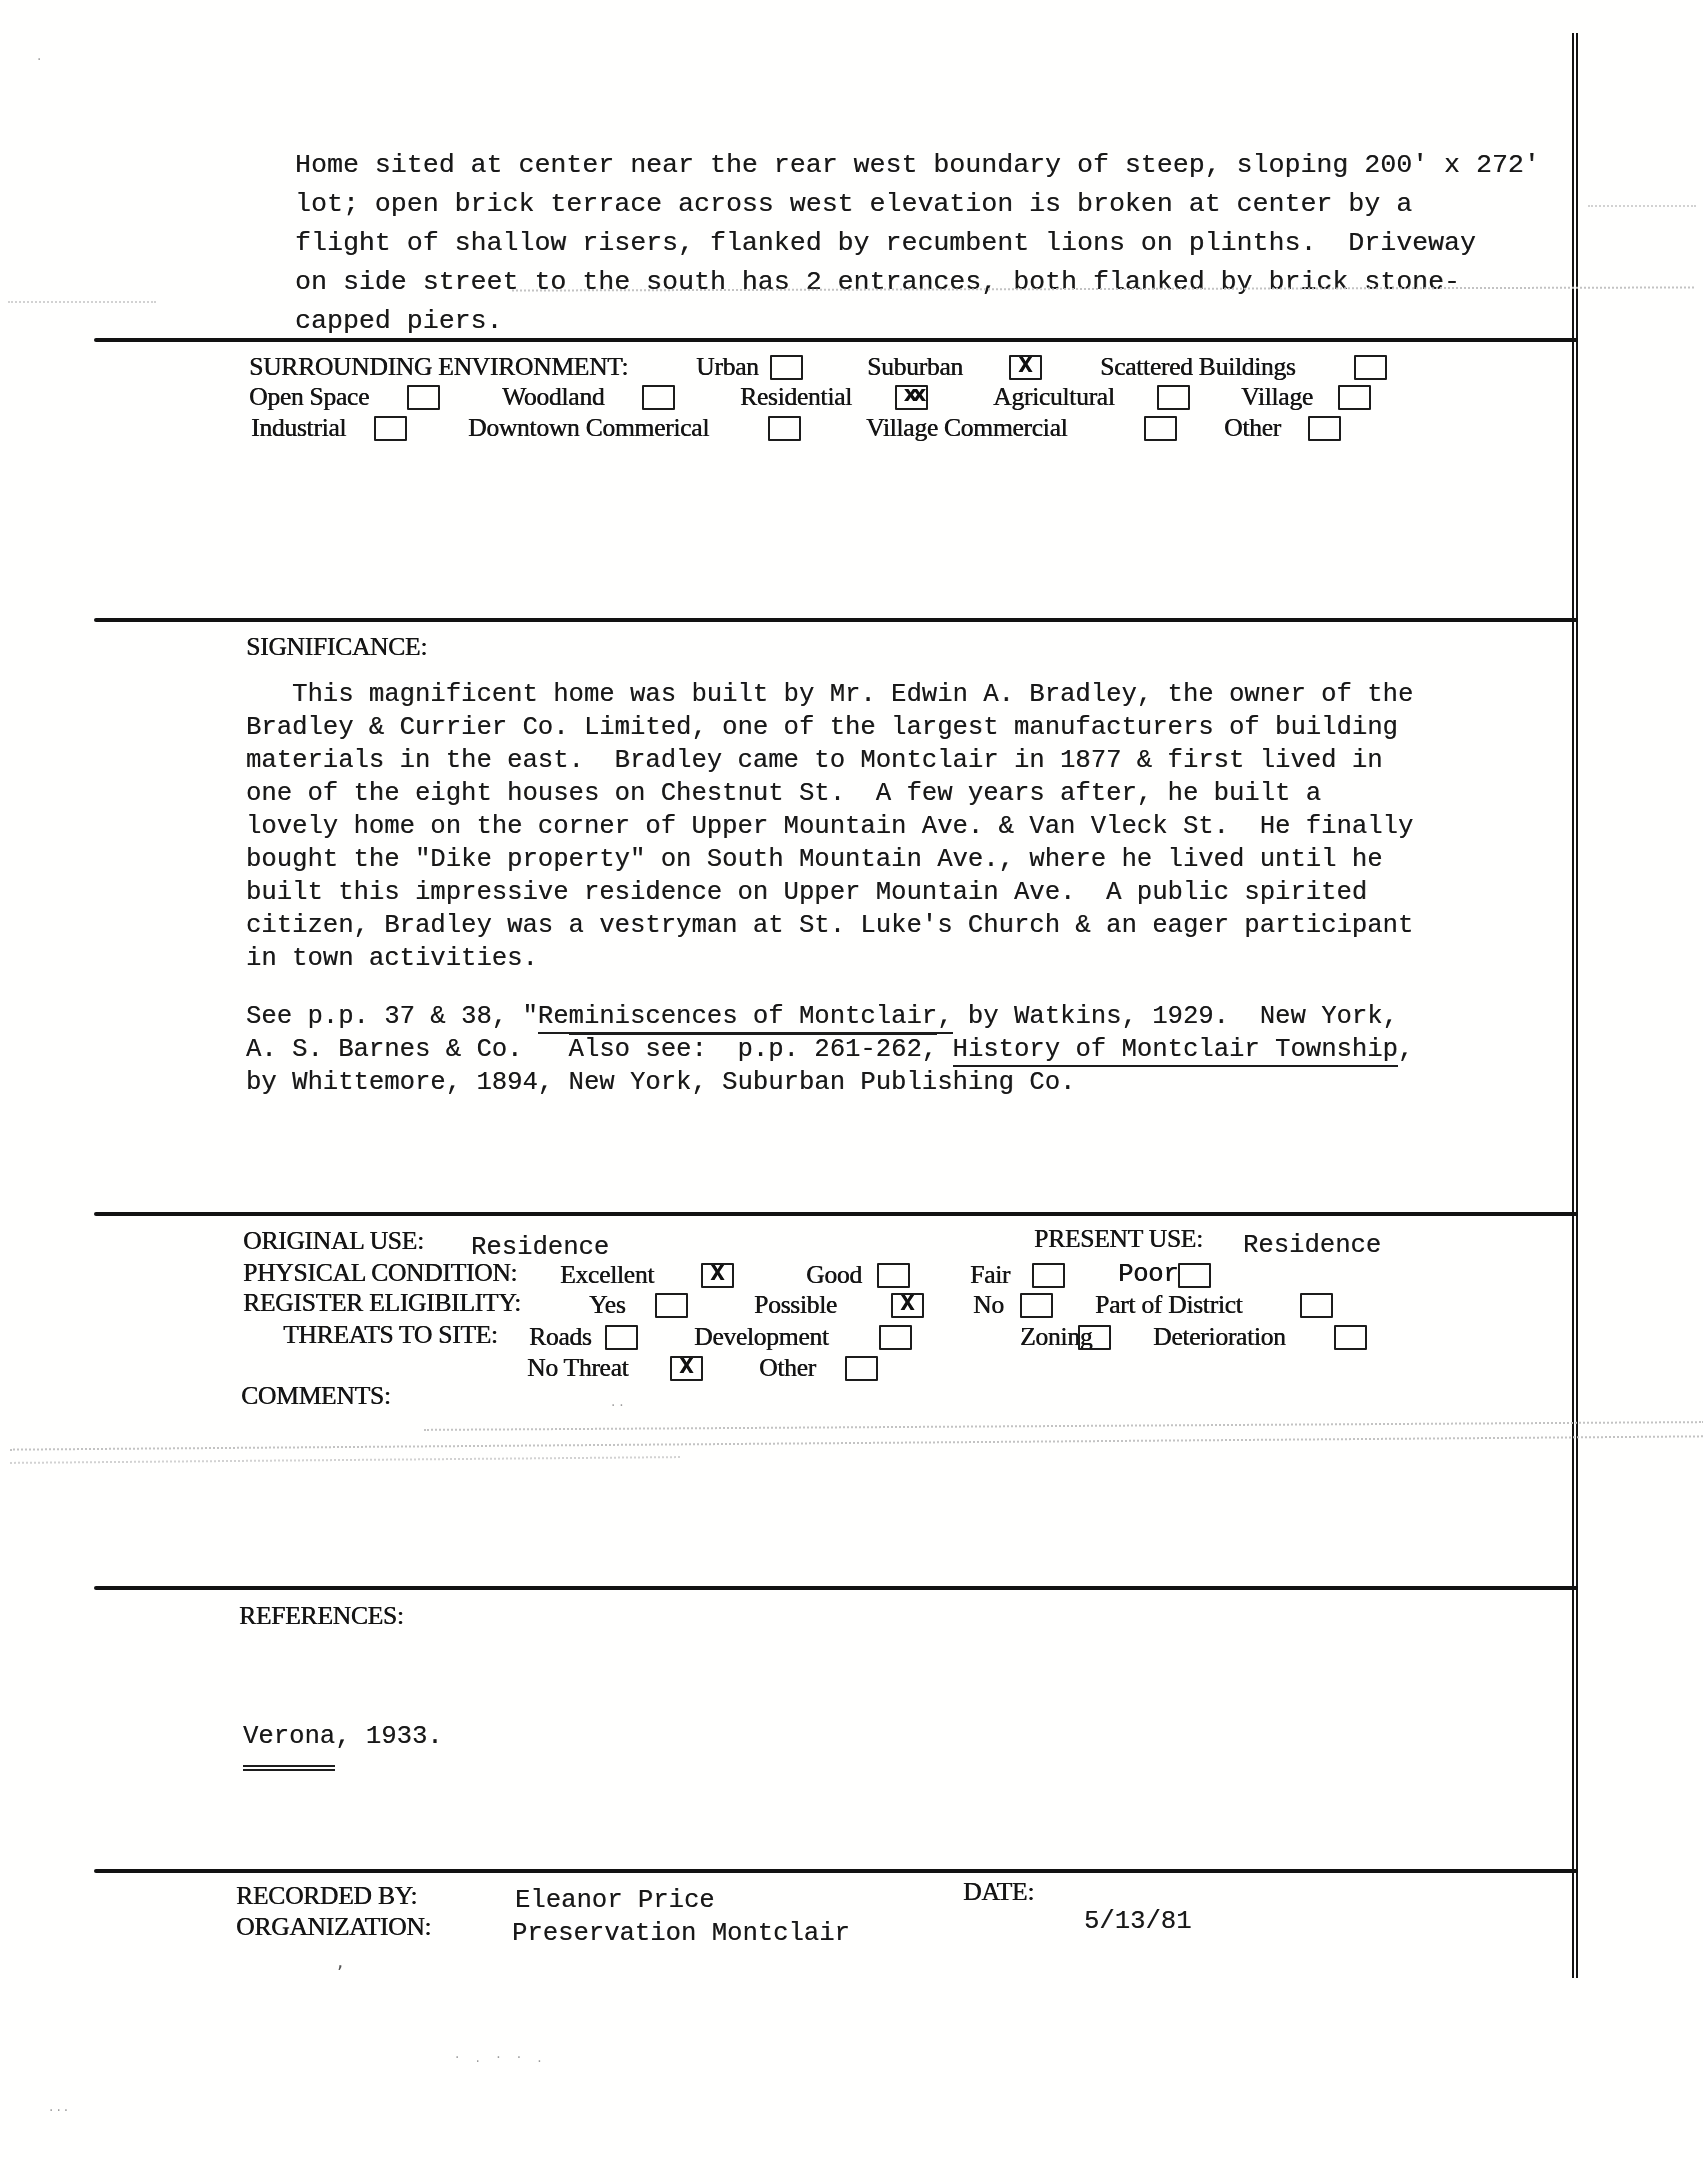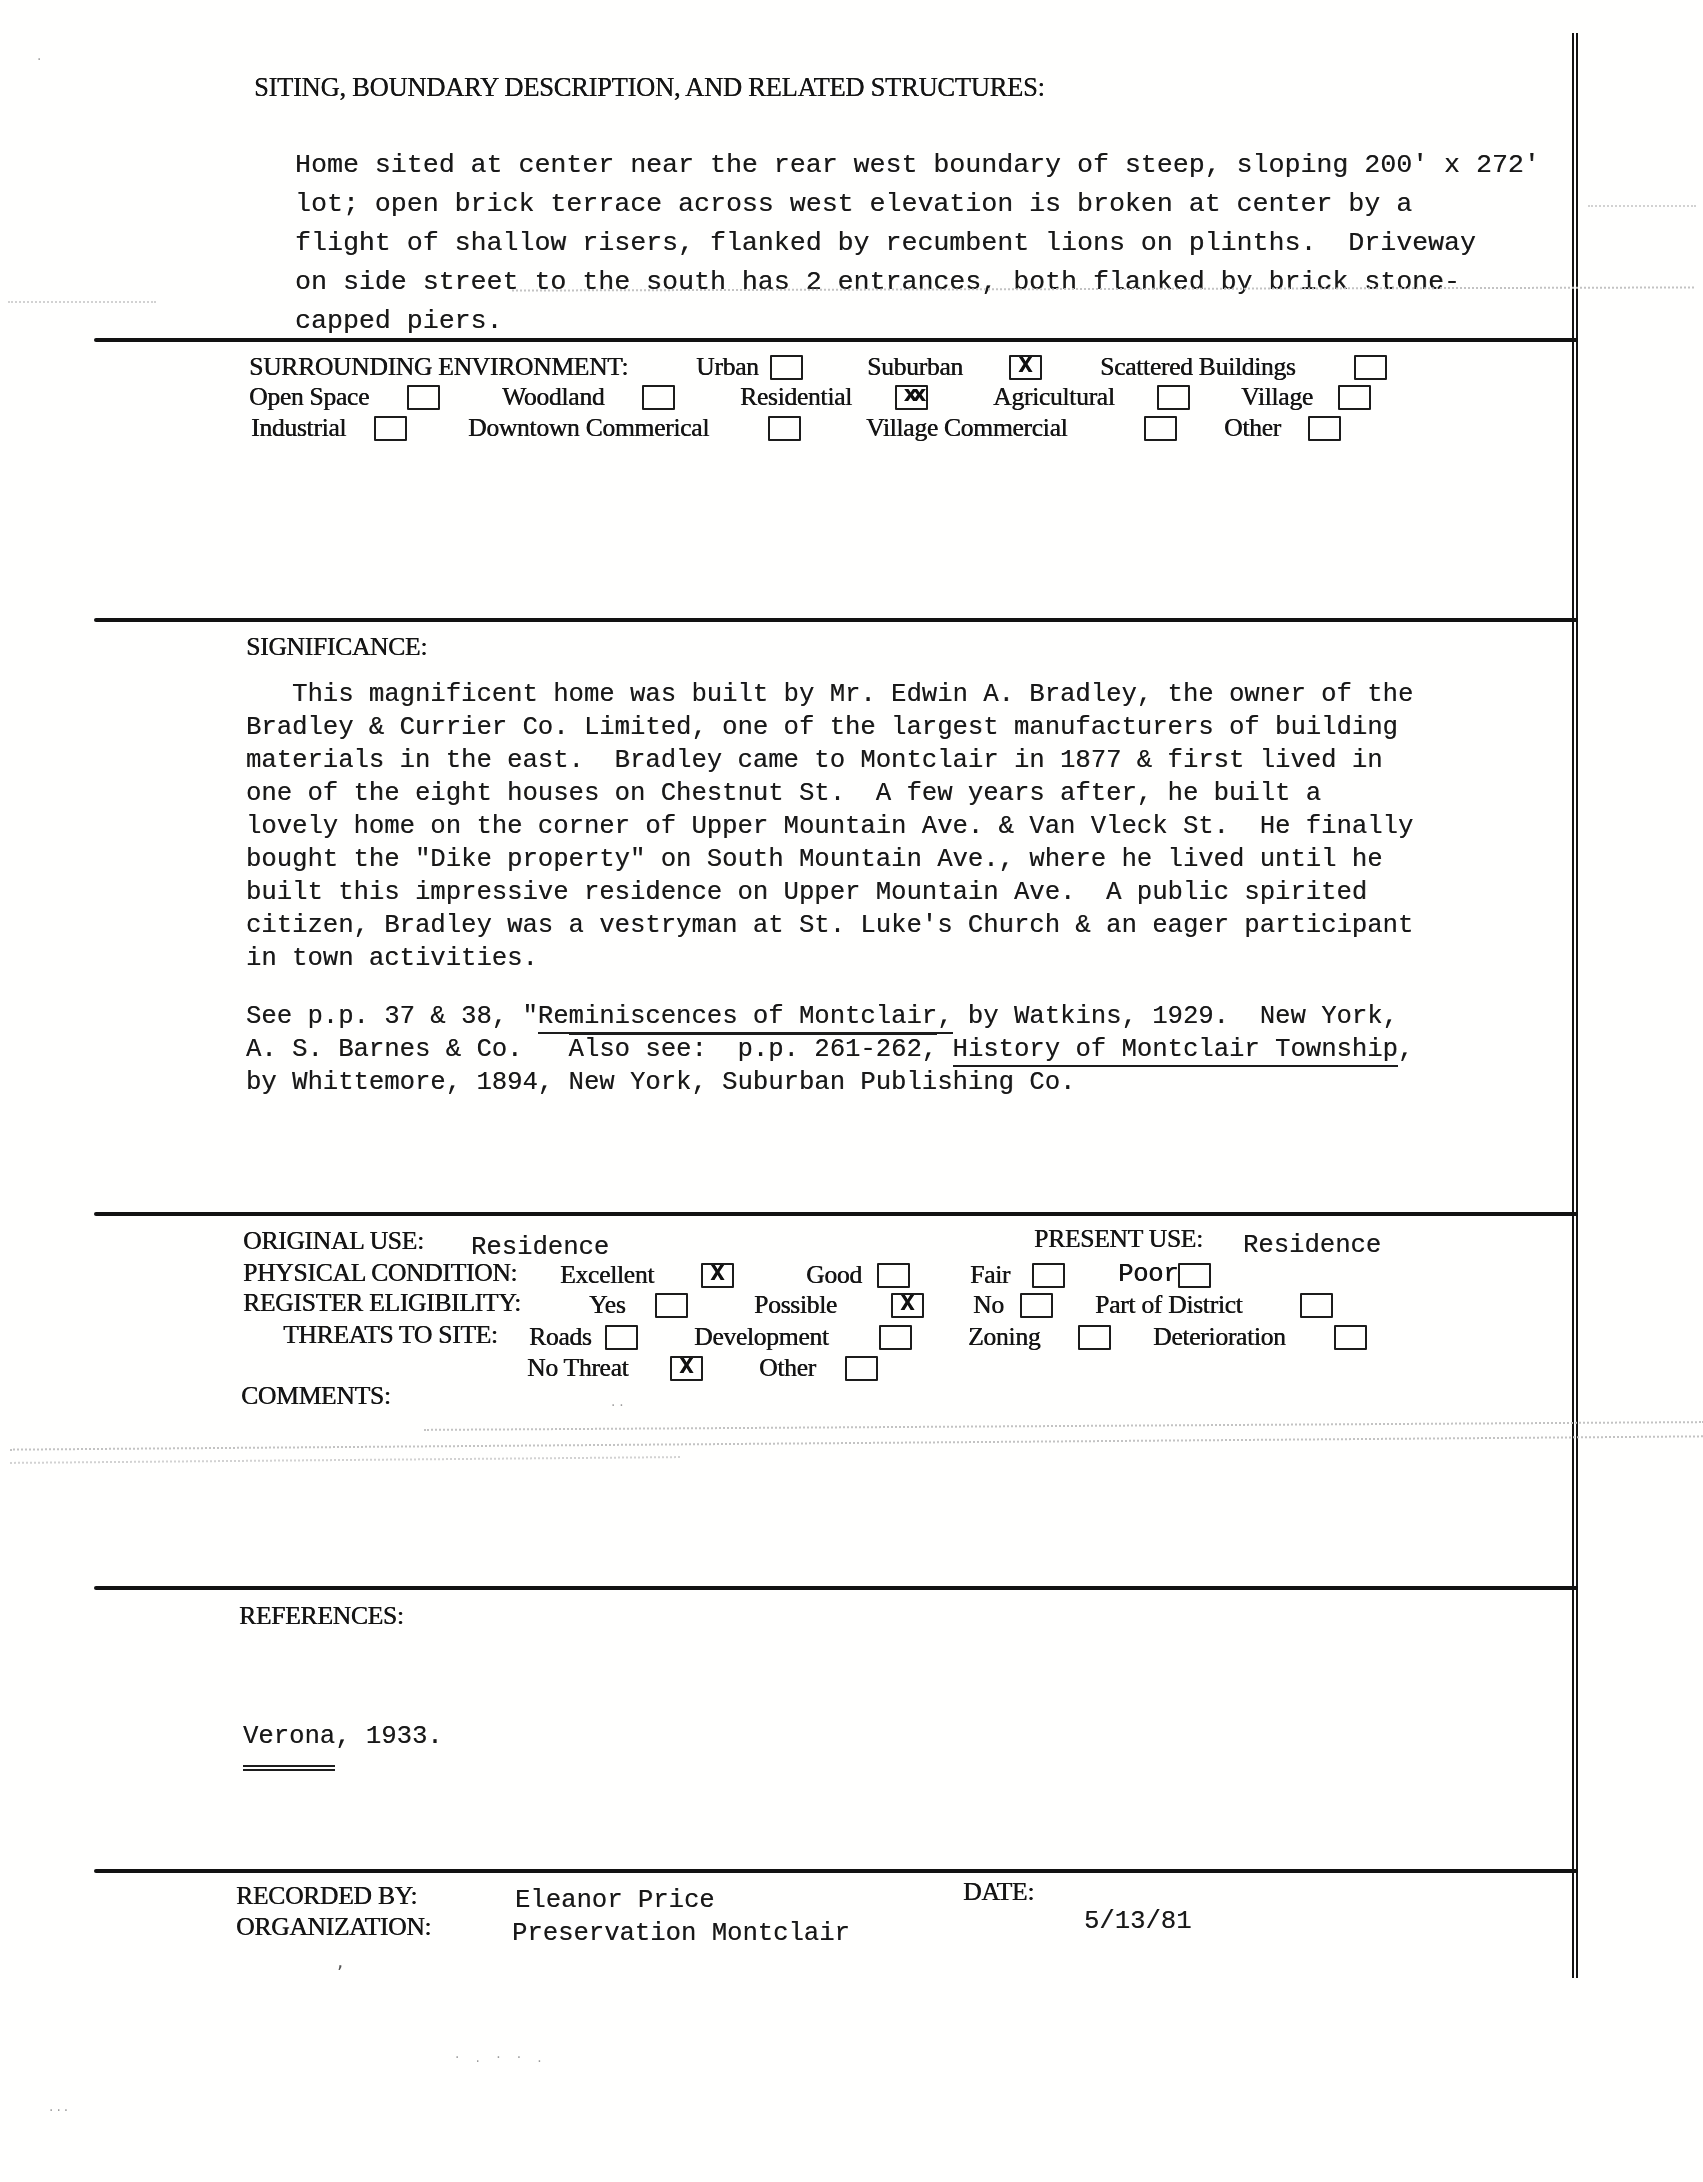--- a/index.html
+++ b/index.html
@@ -45,21 +45,20 @@
   .scanline.lighter{border-top:2px dotted #d2d2d2;}
   .speck{position:absolute;color:#9d9d9d;font-size:13.8px;font-family:"DejaVu Sans",sans-serif;}
 </style>
 </head>
 <body>
 
 <div id="page">
 
   <div class="vrule" style="left:1572px;top:33px;height:1945px;"></div>
 
-  <div class="flabel title" style="left:254px;top:72px;font-size:26.6px;">SITING, BOUNDARY DESCRIPTION, AND RELATED STRUCTURES:</div>
   <div id="siting-para" class="mono para" style="left:271px;top:146px;"><div class="line">Home sited at center near the rear west boundary of steep, sloping 200' x 272'</div><div class="line">lot; open brick terrace across west elevation is broken at center by a</div><div class="line">flight of shallow risers, flanked by recumbent lions on plinths.  Driveway</div><div class="line">on side street to the south has 2 entrances, both flanked by brick stone-</div><div class="line">capped piers.</div></div>
 
   <div class="scanline" style="left:512px;top:288px;width:1182px;transform:rotate(-0.15deg);"></div>
   <div class="scanline lighter" style="left:7.9px;top:301px;width:148px;"></div>
   <div class="speck" style="left:37px;top:51px;">·</div>
 
   <div class="rule" style="left:94px;top:338px;width:1484px;"></div>
   <div class="flabel" style="left:249px;top:352px;">SURROUNDING ENVIRONMENT:</div>
 
   <div class="rule" style="left:94px;top:618px;width:1484px;"></div>
@@ -179,21 +178,21 @@
       <span class="mark"></span>
     </span>
     <div class="flabel" style="left: 529px; top: 1322px;">Roads</div>
     <span class="cb-box" data-mark="" style="left: 605px; top: 1325px;">
       <span class="mark"></span>
     </span>
     <div class="flabel" style="left: 694px; top: 1322px;">Development</div>
     <span class="cb-box" data-mark="" style="left: 879px; top: 1325px;">
       <span class="mark"></span>
     </span>
-    <div class="flabel" style="left: 968px; top: 1322px;">Zoning</div>
+    <div class="flabel" style="left: 1020px; top: 1322px;">Zoning</div>
     <span class="cb-box" data-mark="" style="left: 1078px; top: 1325px;">
       <span class="mark"></span>
     </span>
     <div class="flabel" style="left: 1153px; top: 1322px;">Deterioration</div>
     <span class="cb-box" data-mark="" style="left: 1334px; top: 1325px;">
       <span class="mark"></span>
     </span>
     <div class="flabel" style="left: 527px; top: 1353px;">No Threat</div>
     <span class="cb-box" data-mark="X" style="left: 670px; top: 1356px;">
       <span class="mark">X</span>

